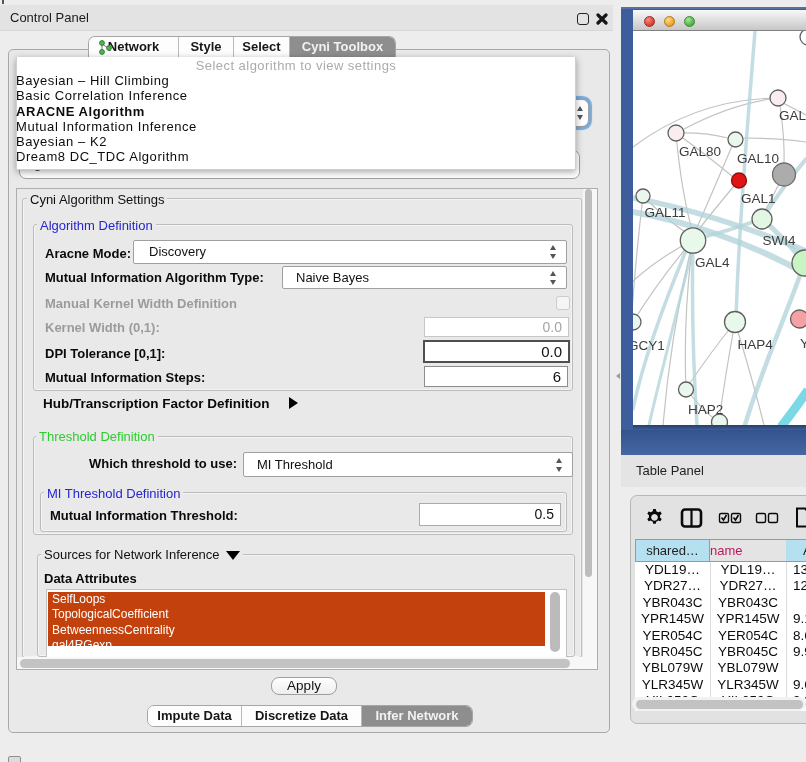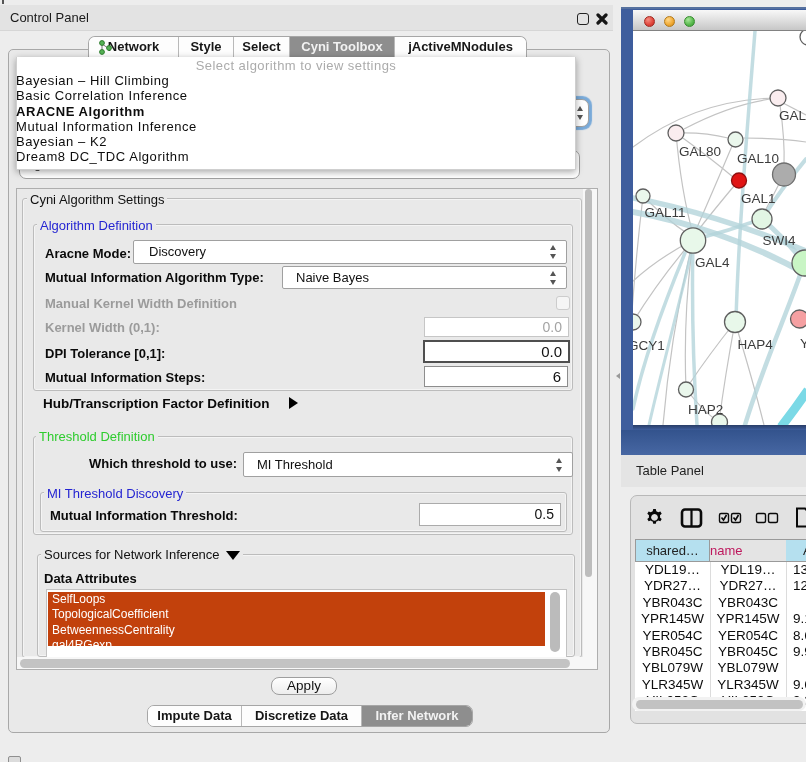--- a/index.html
+++ b/index.html
@@ -31,21 +31,20 @@
     <path d="M2,2 L10,10 M10,2 L2,10" stroke="#151515" stroke-width="3.2" stroke-linecap="round" fill="none"></path>
   </svg>
 
 <div class="abs" style="left:8px;top:49px;width:602px;height:684px;background:#e9e9e9;border:1px solid #a8a8a8;border-radius:5px"></div>
 
 <div class="tabseg" style="left:88px;top:36px;height:22px;border-radius:7px 7px 0 0;border-bottom:none">
   <div style="width:90px;line-height:20px;">Network</div>
   <div style="width:55px;line-height:20px">Style</div>
   <div style="width:56px;line-height:20px">Select</div>
   <div class="sel" style="width:105px;line-height:20px">Cyni Toolbox</div>
-  <div style="width:131px;line-height:20px">jActiveMNodules</div>
 </div>
 <svg class="abs" style="left:98px;top:40px" width="15" height="15" viewBox="0 0 15 15">
   <line x1="4" y1="4" x2="10" y2="8" stroke="#777" stroke-width="1"></line>
   <line x1="4" y1="4" x2="4" y2="11" stroke="#777" stroke-width="1"></line>
   <circle cx="4" cy="3" r="2.4" fill="#56b356" stroke="#2e7d2e"></circle>
   <circle cx="11" cy="8" r="2.4" fill="#56b356" stroke="#2e7d2e"></circle>
   <circle cx="4" cy="12" r="2.4" fill="#56b356" stroke="#2e7d2e"></circle>
 </svg>
 
 <div class="combo" style="left:28px;top:99px;width:561px;height:28px;box-shadow:0 0 1px 2.5px #79aad9;border-radius:7px"></div>
@@ -84,21 +83,21 @@
 <div class="lbl abs" style="left:43px;top:396px;font-size:13.5px">Hub/Transcription Factor Definition</div>
 <div class="abs" style="left:289px;top:397px;width:0;height:0;border-top:6px solid transparent;border-bottom:6px solid transparent;border-left:9px solid #000"></div>
 
 <div class="grp" style="left:33px;top:436px;width:540px;height:99px"></div>
 <div class="abs" style="left:36px;top:429px;background:#e9e9e9;padding:0 3px;font-size:13px;color:#2ecc2e;white-space:nowrap">Threshold Definition</div>
 
 <div class="lbl abs" style="left:60px;top:456px;width:177px;text-align:right">Which threshold to use:</div>
 <div class="combo" style="left:243px;top:452px;width:330px;height:25px;line-height:23px"><span style="padding-left:13px">MI Threshold</span><span class="stp"></span></div>
 
 <div class="grp" style="left:40px;top:492px;width:527px;height:40px"></div>
-<div class="abs" style="left:44px;top:486px;background:#e9e9e9;padding:0 3px;font-size:13px;color:#2525d2;white-space:nowrap">MI Threshold Discovery</div>
+<div class="abs" style="left:44px;top:486px;background:#e9e9e9;padding:0 3px;font-size:13px;color:#2525d2;white-space:nowrap">MI Threshold Definition</div>
 <div class="lbl abs" style="left:50px;top:508px">Mutual Information Threshold:</div>
 <div class="fld" style="left:419px;top:503px;width:142px;height:23px;line-height:21px;border:1px solid #ababab">0.5</div>
 
 <div class="grp" style="left:37px;top:554px;width:538px;height:103px"></div>
 <div class="abs" style="left:41px;top:547px;background:#e9e9e9;padding:0 3px;font-size:13px;color:#111;white-space:nowrap">Sources for Network Inference <span style="display:inline-block;width:0;height:0;border-left:7px solid transparent;border-right:7px solid transparent;border-top:9px solid #000;margin-left:3px;vertical-align:-1px"></span></div>
 <div class="lbl abs" style="left:44px;top:571px">Data Attributes</div>
 
 <div class="abs" style="left:46px;top:589px;width:521px;height:69px;background:#fff;border:1px solid #c2c2c2"></div>
 <div class="abs" style="left:48px;top:592px;width:497px;height:54px;background:#c2410c;overflow:hidden">
   <div style="font-size:12px;color:#fff;line-height:15.4px;padding-left:4px">SelfLoops<br>TopologicalCoefficient<br>BetweennessCentrality<br>gal4RGexp</div>

